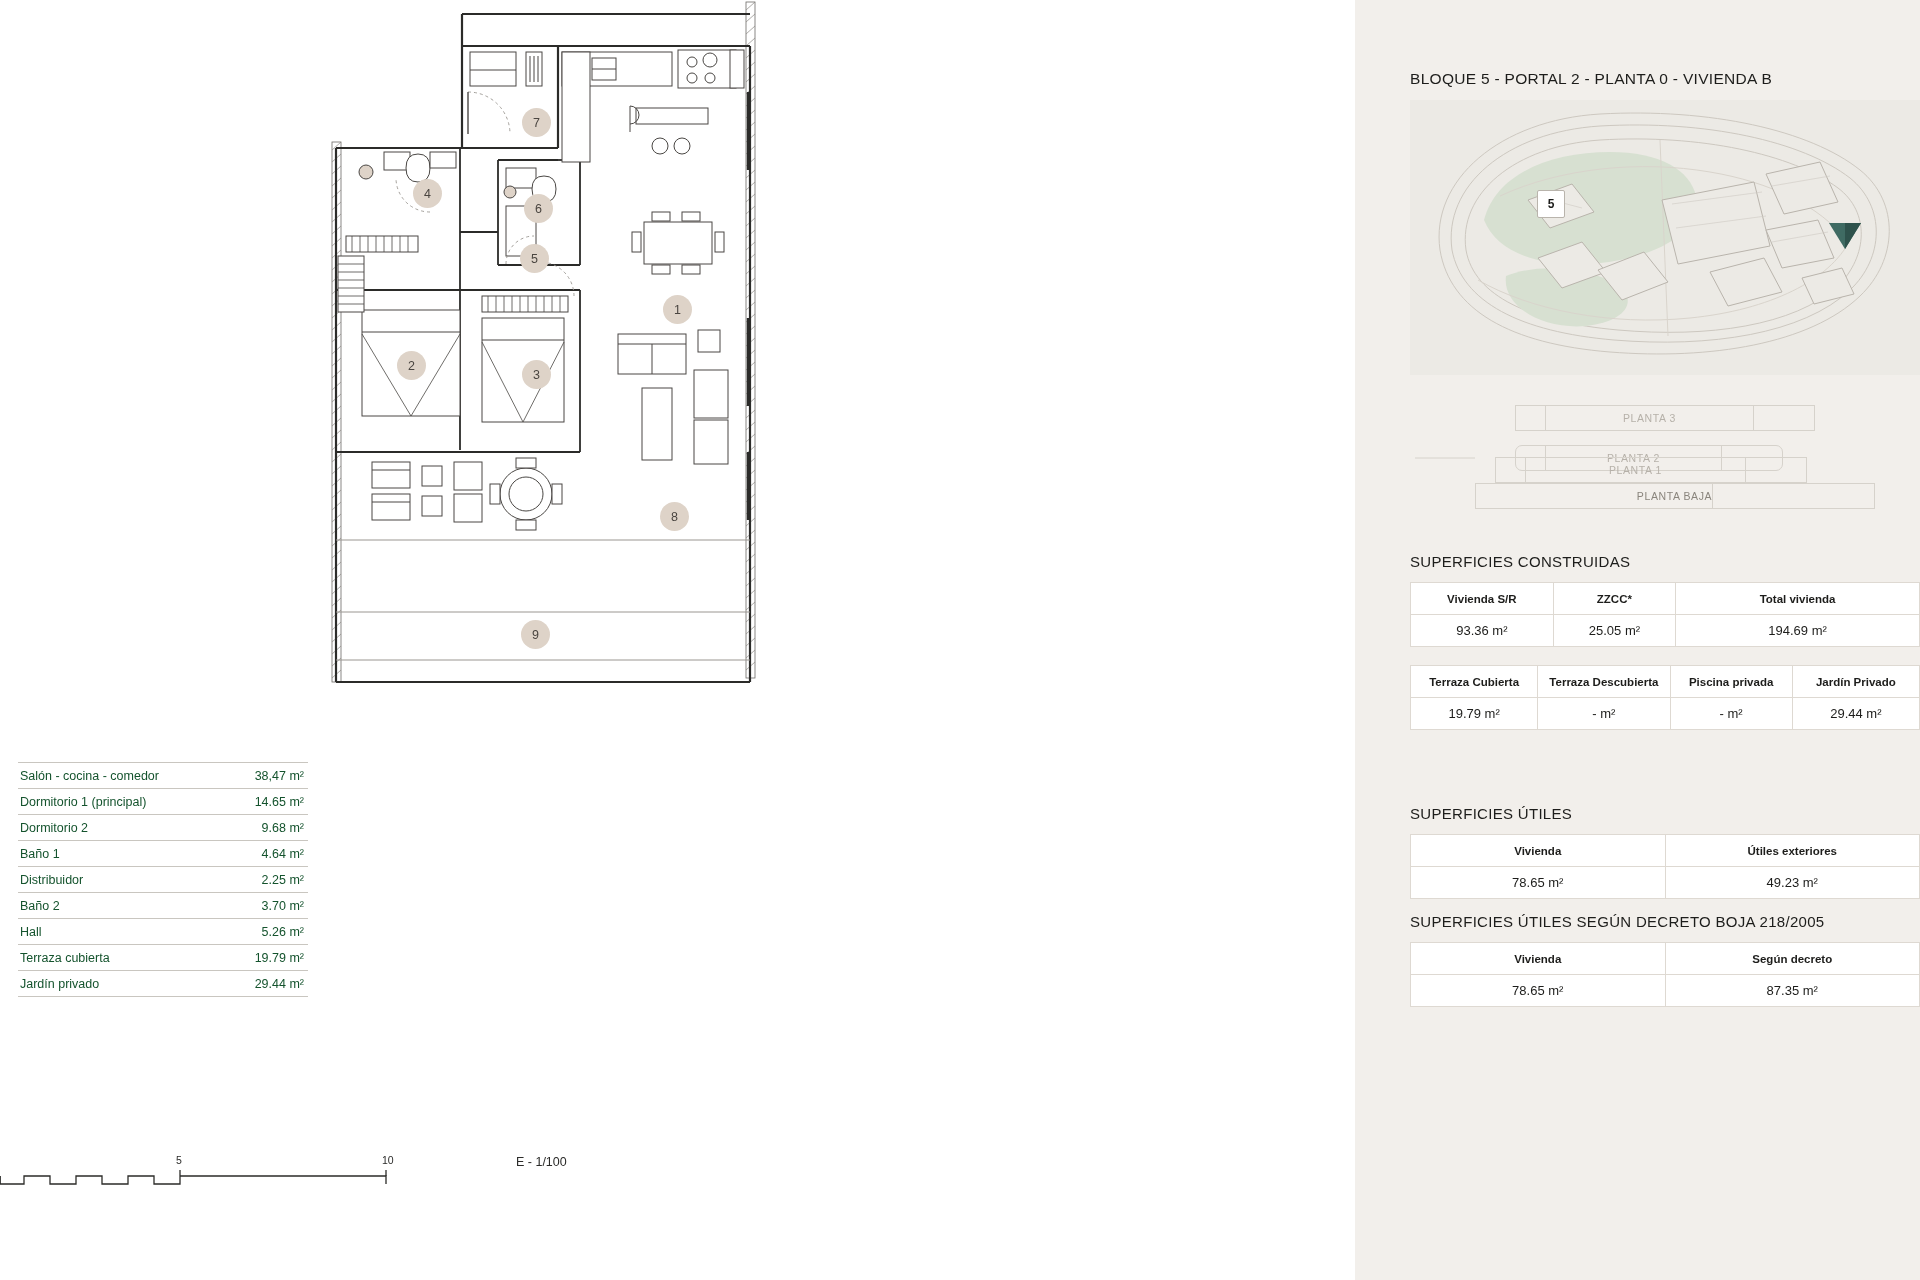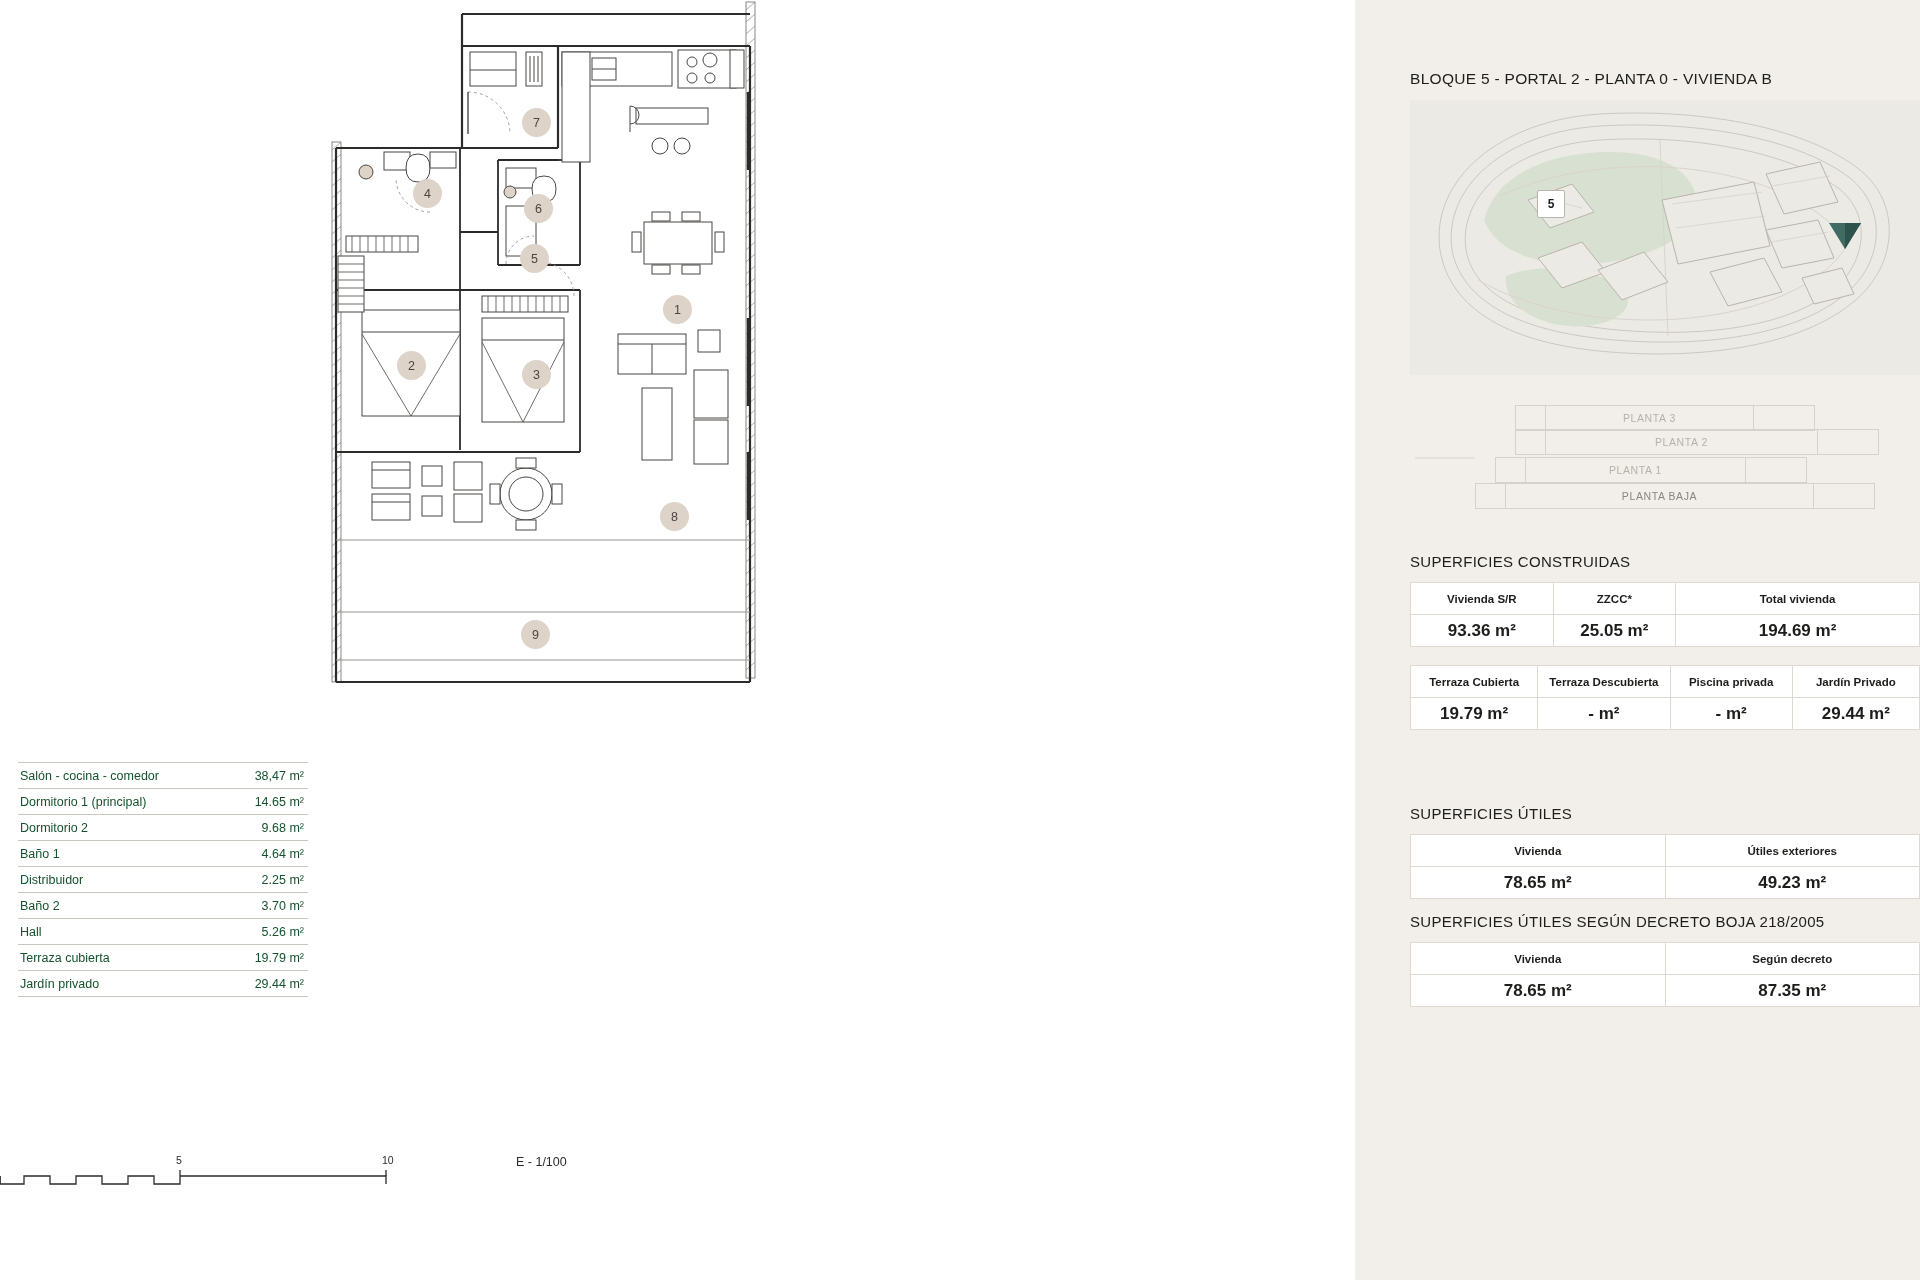--- a/index.html
+++ b/index.html
@@ -133,22 +133,22 @@
     color: #1d1d1b;
     padding: 0;
   }
   table.t th {
     font-size: 11.5px;
     font-weight: bold;
     height: 31px;
     line-height: 14px;
   }
   table.t td {
-    font-size: 17px;
-    font-weight: bold;
+    font-size: 13px;
+    font-weight: normal;
     height: 31px;
   }
   #tbl-construidas { left: 55px; top: 582px; width: 510px; }
   #tbl-exteriores  { left: 55px; top: 665px; width: 510px; }
   #tbl-utiles      { left: 55px; top: 834px; width: 510px; }
   #tbl-decreto     { left: 55px; top: 942px; width: 510px; }
 
   
   #legend {
     position: absolute;
@@ -621,31 +621,31 @@
       <path d="M4,8 L36,8 L20,34 Z" fill="#3f6b63"></path>
       <path d="M20,34 L36,8 L20,8 Z" fill="#2e524c"></path>
     </svg>
 
     <div id="floors">
       <div class="floor-row" style="left:60px;top:0px;width:300px;">
         <div class="floor-cell" style="width:30px;"></div>
         <div class="floor-label">PLANTA 3</div>
         <div class="floor-cell" style="width:60px;border-right:none;"></div>
       </div>
-      <div class="floor-row" style="left:60px;top:24px;width:364px;">
+      <div class="floor-row" style="left:60px;top:40px;width:268px;border-radius:7px;">
         <div class="floor-cell" style="width:30px;"></div>
         <div class="floor-label">PLANTA 2</div>
         <div class="floor-cell" style="width:60px;border-right:none;"></div>
       </div>
       <div class="floor-row" style="left:40px;top:52px;width:312px;">
         <div class="floor-cell" style="width:30px;"></div>
         <div class="floor-label">PLANTA 1</div>
         <div class="floor-cell" style="width:60px;border-right:none;"></div>
       </div>
-      <div class="floor-row" style="left:20px;top:78px;width:400px;">
+      <div class="floor-row" style="left:20px;top:78px;width:400px;flex-direction:column;">
         <div class="floor-cell" style="width:30px;"></div>
         <div class="floor-label active">PLANTA BAJA</div>
         <div class="floor-cell" style="width:60px;border-right:none;"></div>
       </div>
       <svg style="position:absolute;left:-40px;top:52px;" width="60" height="2">
         <line x1="0" y1="1" x2="60" y2="1" stroke="#d6d2cb" stroke-width="1"></line>
       </svg>
     </div>
 
     <div class="sec-head" id="sec-construidas">SUPERFICIES CONSTRUIDAS</div>

